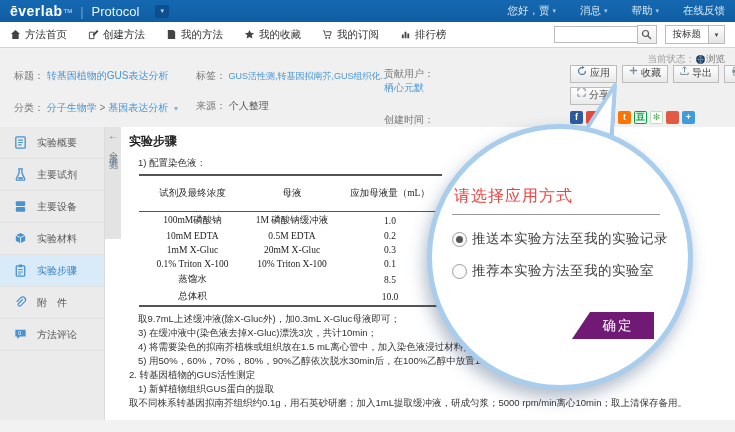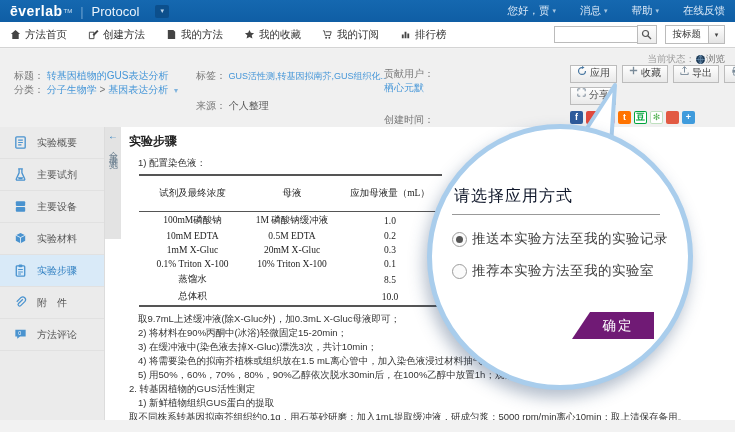--- a/index.html
+++ b/index.html
@@ -33,21 +33,21 @@
   
   .graybar{position:absolute;top:49px;left:0;right:0;height:78px;background:#f0f0f0;border-bottom:1px solid #ddd}
   .status{position:absolute;top:4px;right:10px;display:flex;align-items:center;font-size:9.5px;color:#9a9a9a}
   .status-val{color:#777}
   .meta{position:absolute;font-size:10px;color:#777;white-space:nowrap}
   .meta a,.blue{color:#4596d8;text-decoration:none;cursor:pointer}
   .meta .val{color:#555}
   .cat-caret{color:#7fb3dd;font-size:8px;margin-left:3px}
   .m-t1{left:14px;top:20px}.m-t2{left:196px;top:20px;font-size:9px}
   .m-t3{left:384px;top:18px;line-height:14px}
-  .m-t4{left:14px;top:34px}.m-t5{left:196px;top:50px}
+  .m-t4{left:14px;top:52px}.m-t5{left:196px;top:50px}
   .m-t6{left:384px;top:64px;line-height:14px}
   .actions{position:absolute;left:570px;top:16px;width:162px}
   .btn-row{display:flex;gap:5px;margin-bottom:4px}
   .abtn{display:inline-flex;align-items:flex-start;gap:3px;height:16px;padding:0 6px;border:1px solid #bcbcbc;
     border-radius:0;background:linear-gradient(#fefefe,#e9e9e9);font-size:10px;color:#444;cursor:pointer;white-space:nowrap}
   .share-icons{display:flex;gap:3px;margin-top:6px}
   .si{width:13px;height:13px;border-radius:2px;font-size:9px;line-height:13px;text-align:center;cursor:pointer;
     font-weight:bold;overflow:hidden}
   
   .main{position:absolute;top:127px;left:0;right:0;height:293px;background:#fff;display:flex}
@@ -67,21 +67,21 @@
   table.rg{border-collapse:collapse;margin:4px 0 5px 10px;font-family:"Liberation Serif","DejaVu Serif",serif;
     font-size:9.5px;color:#222}
   table.rg th{font-weight:normal;border-top:2px solid #555;border-bottom:1px solid #555;padding:11px 6px;text-align:center}
   table.rg td{padding:2px 6px;text-align:center}
   table.rg tr.last td{border-bottom:2px solid #555}
   .c1{min-width:95px}.c2{min-width:80px}.c3{min-width:92px}
   
   .bubble-tail{position:absolute;left:530px;top:78px;z-index:40}
   .bubble{position:absolute;left:427px;top:124px;width:256px;height:256px;background:#fff;border:5px solid #a9cdec;
     border-radius:50%;box-shadow:-3px 8px 16px rgba(40,70,110,.35);z-index:41}
-  .pp-title{position:absolute;left:22px;top:57px;font-size:16px;color:#0f172a;letter-spacing:1px}
+  .pp-title{position:absolute;left:22px;top:57px;font-size:16px;color:#ef4444;letter-spacing:1px}
   .pp-hr{position:absolute;left:20px;top:85px;width:208px;height:1px;background:#999}
   .pp-opt{position:absolute;left:20px;display:flex;align-items:center;gap:5px;cursor:pointer}
   .pp-o1{top:101px}.pp-o2{top:133px}
   .radio{width:13px;height:13px;border-radius:50%;border:1px solid #9c9c9c;background:#fbfbfb;position:relative;flex:none}
   .radio.selected::after{content:"";position:absolute;inset:3px;border-radius:50%;background:#555}
   .pp-lbl{font-size:13.5px;color:#404040;letter-spacing:.5px;white-space:nowrap}
   .pp-confirm{position:absolute;left:140px;top:183px;width:82px;height:27px;background:#701a75;color:#fff;
     font-size:13.5px;display:flex;align-items:center;justify-content:center;padding-left:10px;box-sizing:border-box;
     clip-path:polygon(22% 0,100% 0,100% 100%,0 100%);cursor:pointer;letter-spacing:2px}
 </style>
@@ -356,21 +356,20 @@
                 <td>8.5</td>
               </tr>
             <tr class="last">
                 <td>总体积</td>
                 <td></td>
                 <td>10.0</td>
               </tr>
           </tbody>
         </table>
         <div class="line lv1">取9.7mL上述缓冲液(除X-Gluc外)，加0.3mL X-Gluc母液即可；</div>
-        <div class="line lv1">2) 将材料在90%丙酮中(冰浴)轻微固定15-20min；</div>
         <div class="line lv1">3) 在缓冲液中(染色液去掉X-Gluc)漂洗3次，共计10min；</div>
         <div class="line lv1">4) 将需要染色的拟南芥植株或组织放在1.5 mL离心管中，加入染色液浸过材料抽气5-10min，5</div>
         <div class="line lv1">5) 用50%，60%，70%，80%，90%乙醇依次脱水30min后，在100%乙醇中放置1h；观察、照相(BX</div>
         <div class="line">2. 转基因植物的GUS活性测定</div>
         <div class="line lv1">1) 新鲜植物组织GUS蛋白的提取</div>
         <div class="line">取不同株系转基因拟南芥组织约0.1g，用石英砂研磨；加入1mL提取缓冲液，研成匀浆；5000 rpm/min离心10min；取上清保存备用。</div>
 
       </div>
     </div>
   </div>

